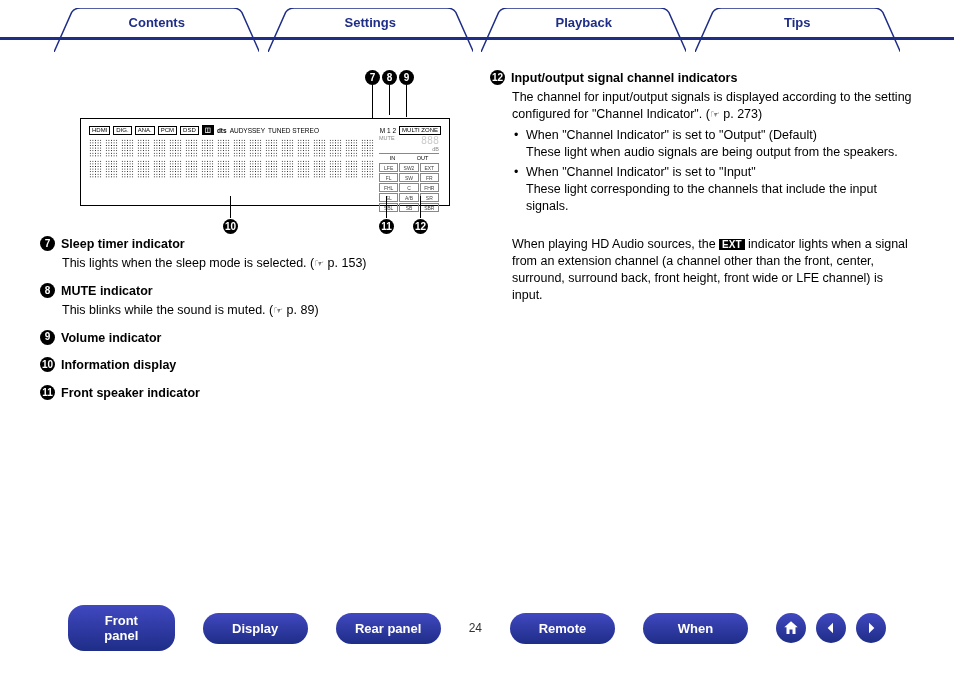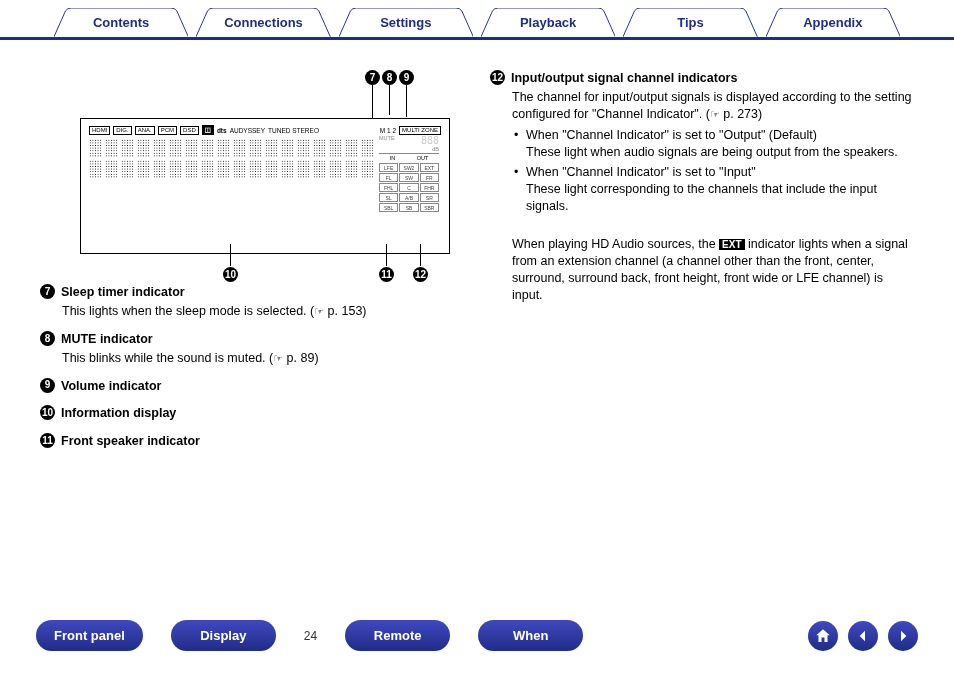--- a/index.html
+++ b/index.html
@@ -1,70 +1,64 @@
 <!DOCTYPE html>
 <html><head>
 <meta charset="utf-8">
 <style>
 * { margin: 0; padding: 0; box-sizing: border-box; }
 body { font-family: Arial, Helvetica, sans-serif; font-size: 13px; color: #000; background: #fff; width: 954px; height: 673px; position: relative; }
-.top-nav { display: flex; padding: 8px 54px 0; gap: 8px; border-bottom: 3px solid #1e2d87; }
+.top-nav { display: flex; padding: 8px 54px 0; gap: 8px; border-bottom: 3px solid #1e2d87; justify-content: flex-end; }
 .tab { flex: 1; text-align: center; padding: 7px 0; color: #1e2d87; font-weight: bold; font-size: 13px; position: relative; cursor: pointer; }
 .tab-shape { position: absolute; top: 0; left: 0; right: 0; bottom: 0; pointer-events: none; }
 .content { display: flex; padding: 30px 40px 0; gap: 30px; }
 .left-col { width: 420px; }
 .right-col { flex: 1; }
-.diagram { border: 1px solid #000; padding: 6px 8px 4px; margin-bottom: 8px; font-size: 7px; position: relative; height: 136px; margin-top: 30px; background: #fff; margin-left: 40px; margin-right: 10px; }
+.diagram { border: 1px solid #000; padding: 6px 8px 4px; margin-bottom: 8px; font-size: 7px; position: relative; height: 88px; margin-top: 30px; background: #fff; margin-left: 40px; margin-right: 10px; }
 .diag-top { display: flex; gap: 3px; align-items: center; font-size: 6.5px; margin-bottom: 4px; white-space: nowrap; }
 .diag-box { border: 1px solid #000; padding: 0.5px 2px; font-size: 6px; }
 .dotmatrix { display: flex; gap: 3px; margin-bottom: 3px; }
 .dmchar { width: 13px; height: 18px; background-image: radial-gradient(circle, #000 0.6px, transparent 0.6px); background-size: 2.6px 2.6px; }
 .callouts-top { position: relative; height: 18px; margin-left: 40px; margin-right: 10px; }
 .callouts-bot { position: relative; height: 22px; margin-left: 40px; margin-right: 10px; margin-top: 2px; }
 .bullet { display: inline-flex; width: 15px; height: 15px; background: #000; color: #fff; border-radius: 50%; font-size: 10px; align-items: center; justify-content: center; font-weight: bold; }
 .bullet-pos { position: absolute; }
 .line-v { position: absolute; width: 1px; background: #000; }
 .item { margin-bottom: 11px; padding-left: 0px; line-height: 1.35; font-size: 12.5px; }
 .item-head { display: flex; align-items: flex-start; gap: 6px; font-weight: bold; margin-bottom: 2px; }
 .item-body { padding-left: 22px; }
 .pageref { white-space: nowrap; margin-top: 48px; }
-.bottom-nav { position: absolute; bottom: 22px; left: 0; right: 0; display: flex; align-items: center; padding: 0 36px; gap: 28px; }
+.bottom-nav { position: absolute; bottom: 22px; left: 0; right: 0; display: flex; align-items: center; padding: 0 68px; gap: 28px; }
 .btn { background: #2b2e9e; background: linear-gradient(#4148c0, #1e2d87); color: #fff; padding: 8px 18px; border-radius: 16px; font-weight: bold; font-size: 13px; text-align: center; cursor: pointer; min-width: 105px; }
 .pagenum { font-size: 12px; color: #333; }
 .nav-icons { margin-left: auto; display: flex; gap: 10px; }
 .nav-icon { width: 30px; height: 30px; border-radius: 50%; background: linear-gradient(#4148c0, #1e2d87); display: flex; align-items: center; justify-content: center; color: #fff; cursor: pointer; font-size: 15px; }
 .sub-bullet { padding-left: 14px; position: relative; margin-top: 4px; }
 .sub-bullet::before { content: "•"; position: absolute; left: 2px; top: 0; }
 .right-panel { position: absolute; right: 10px; top: 16px; width: 60px; font-size: 5.5px; }
 .rp-grid { display: grid; grid-template-columns: 1fr 1fr 1fr; gap: 1px; margin-top: 2px; }
 .rp-cell { border: 1px solid #888; text-align: center; padding: 0.5px 0; font-size: 5px; color: #444; }
 .hand-icon { font-size: 11px; }
 </style>
 </head>
 <body>
 
 <div class="top-nav">
   <div class="tab"><svg class="tab-shape" viewBox="0 0 140 30" preserveAspectRatio="none">
         <path d="M0,30 L12,3 Q14,0 18,0 L122,0 Q126,0 128,3 L140,30" fill="none" stroke="#1e2d87" stroke-width="1"></path>
       </svg><span>Contents</span></div>
   <div class="tab"><svg class="tab-shape" viewBox="0 0 140 30" preserveAspectRatio="none">
         <path d="M0,30 L12,3 Q14,0 18,0 L122,0 Q126,0 128,3 L140,30" fill="none" stroke="#1e2d87" stroke-width="1"></path>
-      </svg><span>Connections</span></div>
-  <div class="tab"><svg class="tab-shape" viewBox="0 0 140 30" preserveAspectRatio="none">
-        <path d="M0,30 L12,3 Q14,0 18,0 L122,0 Q126,0 128,3 L140,30" fill="none" stroke="#1e2d87" stroke-width="1"></path>
       </svg><span>Settings</span></div>
   <div class="tab"><svg class="tab-shape" viewBox="0 0 140 30" preserveAspectRatio="none">
         <path d="M0,30 L12,3 Q14,0 18,0 L122,0 Q126,0 128,3 L140,30" fill="none" stroke="#1e2d87" stroke-width="1"></path>
       </svg><span>Playback</span></div>
   <div class="tab"><svg class="tab-shape" viewBox="0 0 140 30" preserveAspectRatio="none">
         <path d="M0,30 L12,3 Q14,0 18,0 L122,0 Q126,0 128,3 L140,30" fill="none" stroke="#1e2d87" stroke-width="1"></path>
       </svg><span>Tips</span></div>
-  <div class="tab"><svg class="tab-shape" viewBox="0 0 140 30" preserveAspectRatio="none">
-        <path d="M0,30 L12,3 Q14,0 18,0 L122,0 Q126,0 128,3 L140,30" fill="none" stroke="#1e2d87" stroke-width="1"></path>
-      </svg><span>Appendix</span></div>
 </div>
 
 <div class="content">
   <div class="left-col">
     <div class="callouts-top">
       <span class="bullet bullet-pos" style="left:285px;top:0">7</span>
       <span class="bullet bullet-pos" style="left:302px;top:0">8</span>
       <span class="bullet bullet-pos" style="left:319px;top:0">9</span>
       <div class="line-v" style="left:292px;top:15px;height:38px"></div>
       <div class="line-v" style="left:309px;top:15px;height:30px"></div>
@@ -221,20 +215,21 @@
           <span>indicator lights when a signal from an extension channel (a channel other than the front, center, surround, surround back, front height, front wide or LFE channel) is input.</span>
         </div>
       </div>
     </div>
   </div>
 </div>
 
 <div class="bottom-nav">
   <div class="btn">Front panel</div>
   <div class="btn">Display</div>
+  <div class="btn">Rear panel</div>
   <div class="pagenum">24</div>
   <div class="btn">Remote</div>
   <div class="btn">When</div>
   <div class="nav-icons">
     <div class="nav-icon">
         <svg width="18" height="18" viewBox="0 0 24 24" fill="#fff">
           <path d="M12 3l9 8h-3v9h-4v-6h-4v6H6v-9H3z"></path>
         </svg>
       </div>
     <div class="nav-icon">

